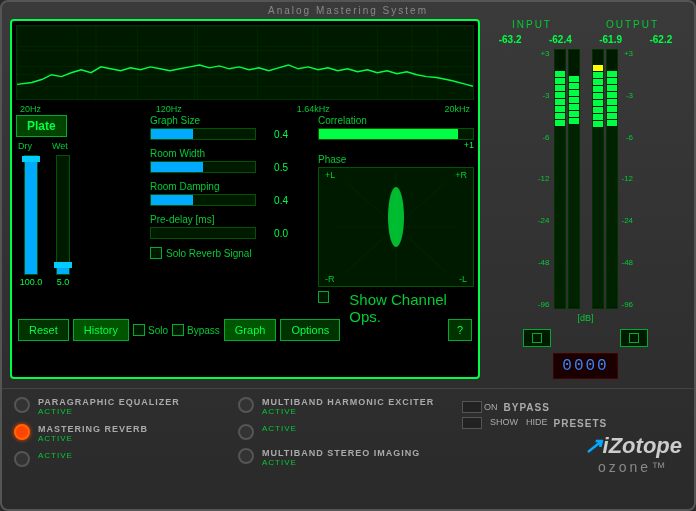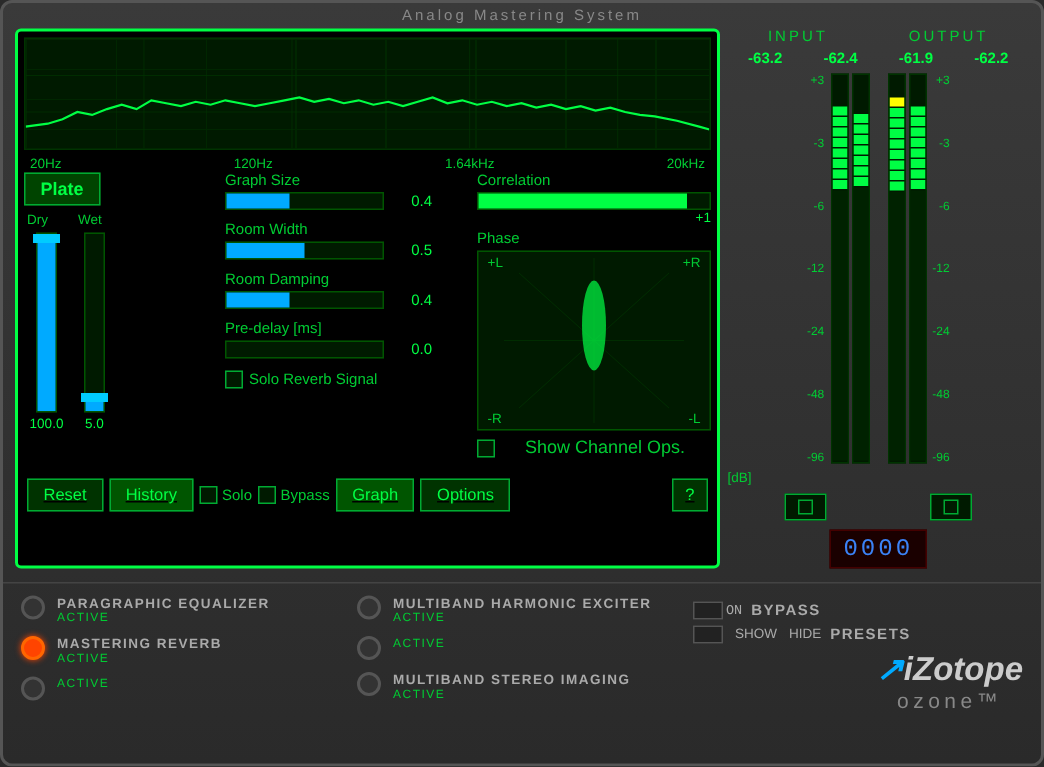--- a/index.html
+++ b/index.html
@@ -35,21 +35,20 @@
     }
 
     
     .plugin-screen {
       width: 470px;
       background: #000;
       border: 2px solid #00ff44;
       border-radius: 4px;
       padding: 4px;
       flex-shrink: 0;
-      text-decoration: underline;
     }
 
     
     .spectrum-area {
       background: #001a00;
       border: 1px solid #003300;
       height: 75px;
       position: relative;
       margin-bottom: 3px;
       overflow: hidden;
@@ -277,25 +276,25 @@
       right: 0;
       display: flex;
       justify-content: space-between;
       padding: 0 6px;
       color: #00cc33;
       font-size: 9px;
     }
 
     .show-channel-btn {
       display: flex;
-      align-items: flex-end;
+      align-items: flex-start;
       gap: 20px;
       margin-top: 4px;
       color: #00cc33;
-      font-size: 12px;
+      font-size: 15px;
       cursor: pointer;
     }
 
     
     .bottom-bar {
       display: flex;
       align-items: center;
       gap: 4px;
       padding: 4px 2px 2px 2px;
     }
@@ -378,21 +377,21 @@
       width: 100%;
       height: 3px;
       margin-bottom: 1px;
     }
 
     .vu-green { background: #00ff44; }
     .vu-yellow { background: #ffff00; }
     .vu-off { background: #002200; }
 
     .db-label {
-      text-align: left;
+      text-align: center;
       color: #00cc33;
       font-size: 9px;
       margin-top: 2px;
     }
 
     
     .digital-display {
       text-align: center;
       margin-top: 4px;
     }
@@ -899,21 +898,21 @@
         <div class="module-indicator"></div>
         <div class="module-info">
           <div class="module-name">MULTIBAND STEREO IMAGING</div>
           <div class="module-status">ACTIVE</div>
         </div>
       </div>
     </div>
 
     <div class="right-controls">
       <div class="bypass-section">
-        <div style="display:flex; flex-direction:column; gap:4px;font-family:Liberation Mono, monospace;">
+        <div style="display:flex; flex-direction:column; gap:4px;">
           <div class="toggle-switch">
             <div class="toggle-box"></div>
             <span>ON</span>
           </div>
         </div>
         <div class="bypass-label">BYPASS</div>
       </div>
 
       <div class="presets-section">
         <div class="show-hide">

